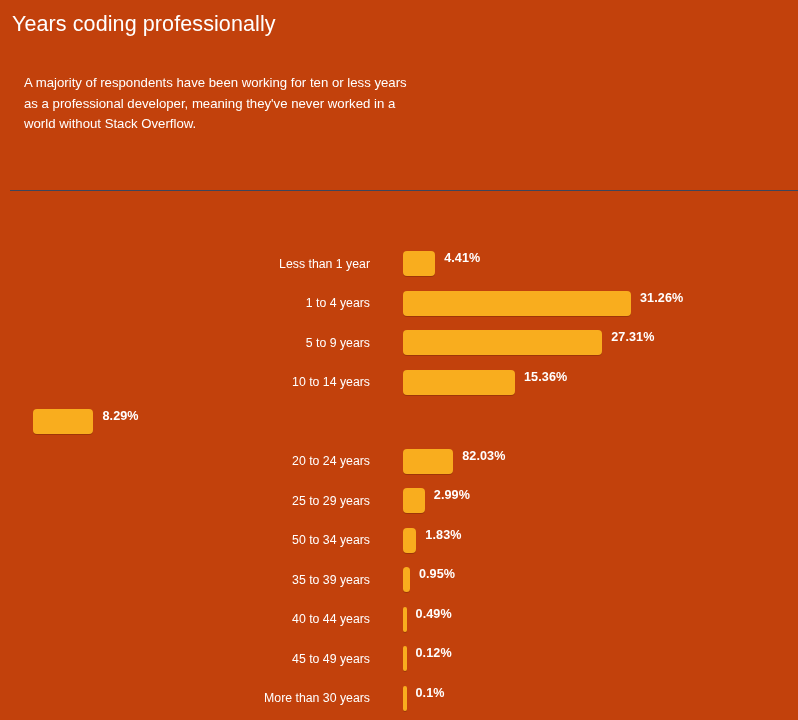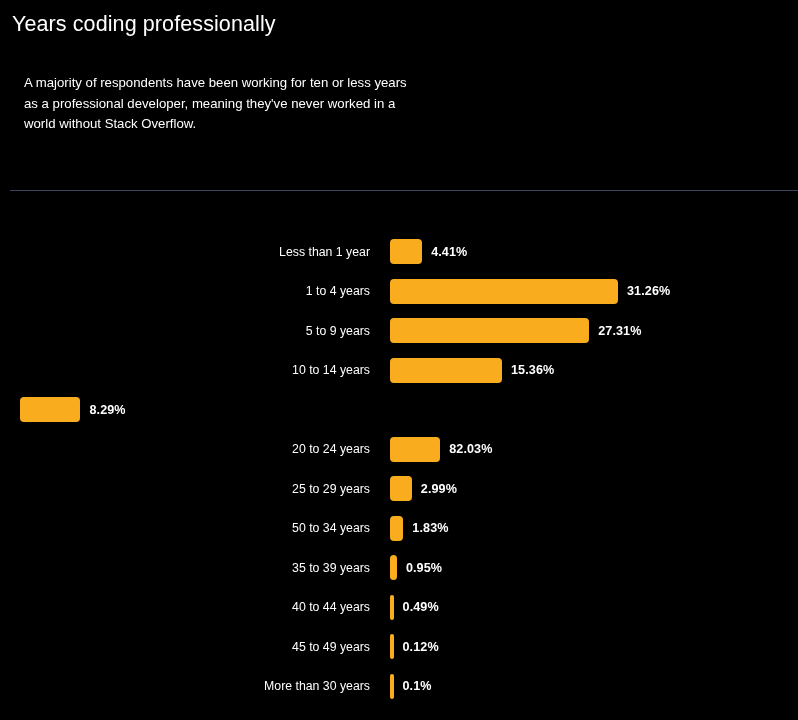--- a/index.html
+++ b/index.html
@@ -12,21 +12,21 @@
     width: 798px;
     height: 720px;
     overflow: hidden;
     font-family: "Liberation Sans", "DejaVu Sans", sans-serif;
     -webkit-font-smoothing: antialiased;
   }
   .page {
     position: relative;
     width: 798px;
     height: 720px;
-    background: #000000;
+    background: #c2410c;
     box-sizing: border-box;
   }
 
   
   .header {
     padding: 6px 12px 0 12px;
   }
   .page-title {
     font-size: 21.5px;
     line-height: 26px;
@@ -53,43 +53,42 @@
     right: 0;
     top: 190px;
     height: 1px;
     background: #3d455c;
   }
 
   
   .chart {
     position: absolute;
     left: 0;
-    top: 232px;
+    top: 244px;
     width: 798px;
   }
   .chart-row {
     display: flex;
     align-items: center;
     height: 39.5px;
   }
   .row-label {
     width: 370px;
     text-align: right;
     font-size: 12.3px;
     line-height: 14px;
     color: #ffffff;
     font-weight: 400;
     padding-right: 0;
     white-space: nowrap;
     flex: 0 0 370px;
   }
   .bar-wrap {
     display: flex;
-    align-items: center;
-    margin-left: 20px;
+    margin-left: 33px;
     flex: 1 1 auto;
     min-width: 0;
   }
   .bar {
     height: 25px;
     background: #f9ad1e;
     border-radius: 4px;
     flex: 0 0 auto;
     box-shadow: 0 1px 0 rgba(0,0,0,0.18);
   }

